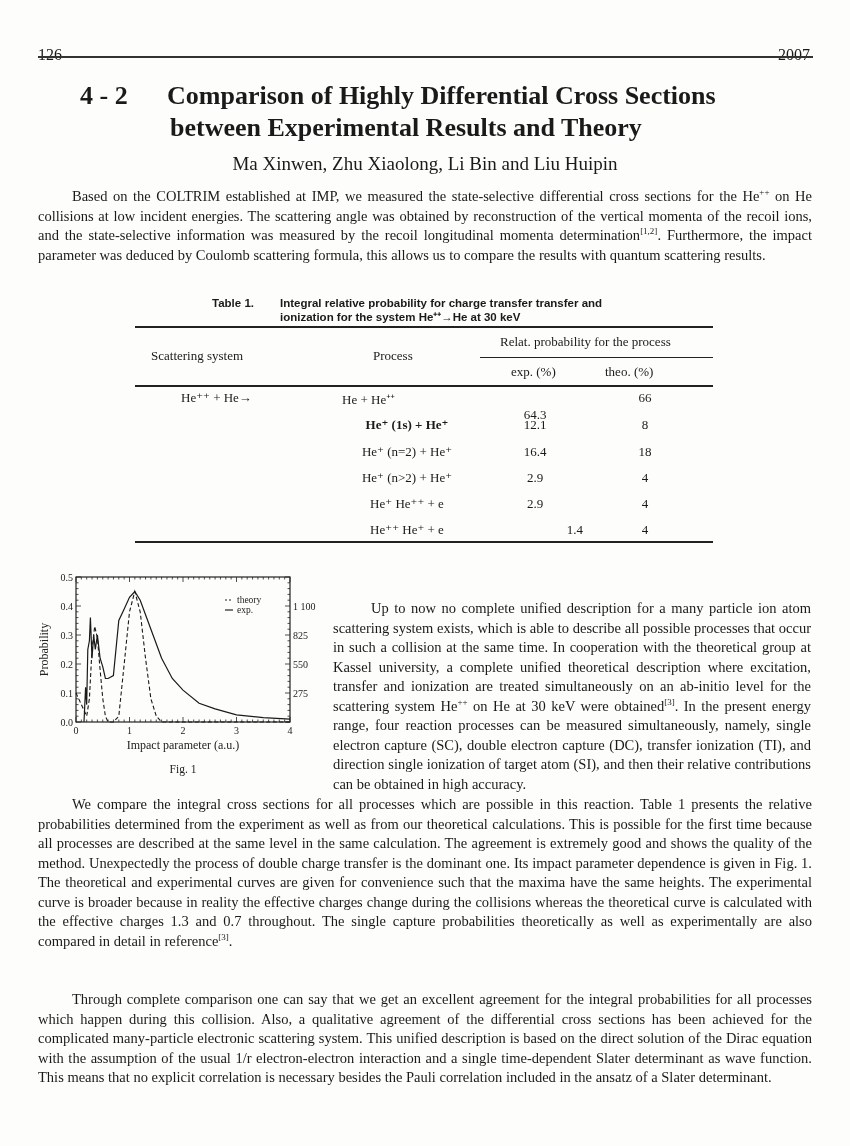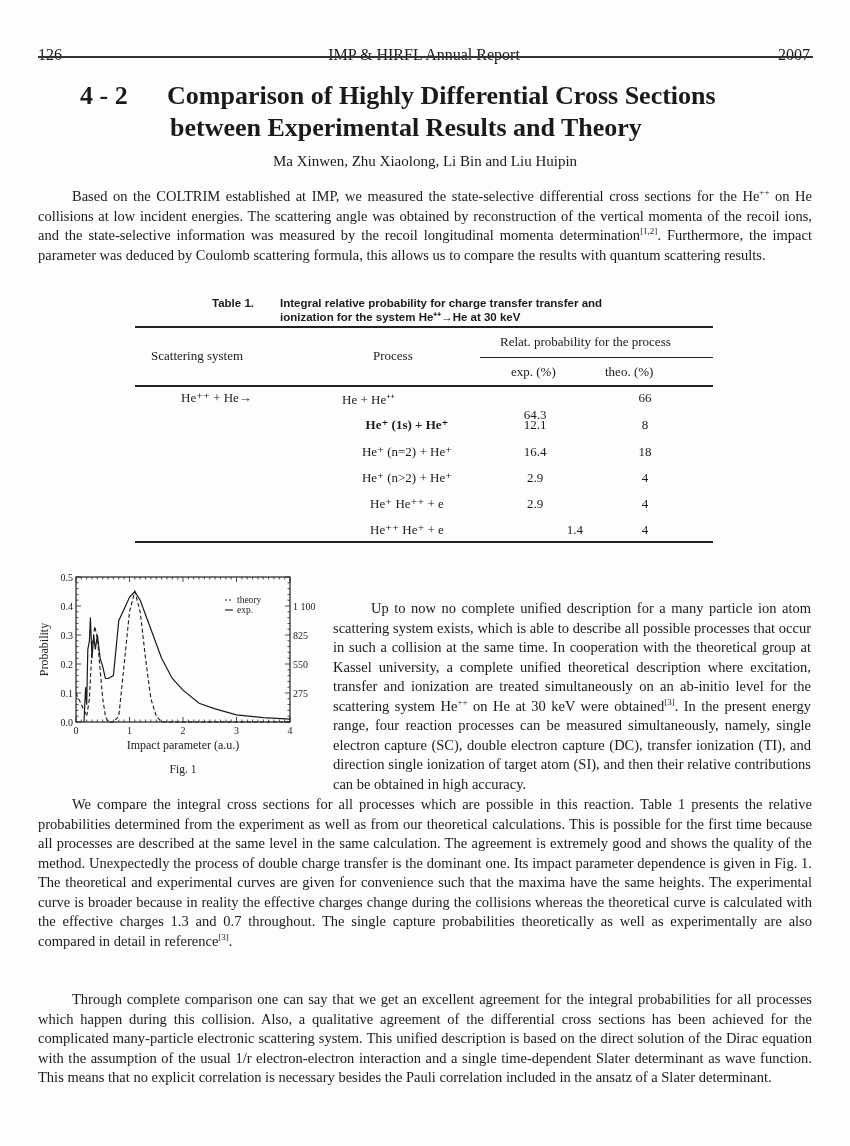--- a/index.html
+++ b/index.html
@@ -8,21 +8,21 @@
   .abs { position:absolute; }
   .hdr { top:30px; left:38px; width:772px; height:24px; font-size:16px;margin-top:16px; }
   .hdr .pg { position:absolute; left:0; top:0; }
   .hdr .mid { position:absolute; left:0; right:0; text-align:center; top:0; }
   .hdr .yr { position:absolute; right:0; top:0; }
   .hrule { top:56px; left:38px; width:775px; height:2px; background:#333; }
   .title { top:80px; left:80px; width:700px; font-family:"Liberation Serif", serif; font-weight:bold; font-size:26px; line-height:32px; }
   .title .num { position:absolute; left:0; top:0; }
   .title .t1 { position:absolute; left:87px; top:0; white-space:nowrap; }
   .title .t2 { position:absolute; left:90px; top:32px; white-space:nowrap; }
-  .authors { top:153px; left:0; width:850px; text-align:center; font-size:15px; }
+  .authors { top:153px; left:0; width:850px; text-align:center; font-size:19px; }
   .para { font-size:14.5px; line-height:19.5px; text-align:justify; }
   .p1 { top:187px; left:38px; width:774px; text-indent:34px; }
   .caption { top:296px; left:212px; width:440px; font-family:"Liberation Sans", sans-serif; font-weight:bold; font-size:11.5px; line-height:14px; }
   .caption .lbl { position:absolute; left:0; top:0; }
   .caption .l1 { position:absolute; left:68px; top:0; white-space:nowrap; }
   .caption .l2 { position:absolute; left:68px; top:14px; white-space:nowrap;text-align:center; }
   .tbl { top:326px; left:135px; width:578px; font-size:13px; }
   .tline { position:absolute; left:0; width:578px; background:#222; }
   .tcell { position:absolute; white-space:nowrap; }
   .fig { top:568px; left:30px; width:300px; height:215px; }
@@ -31,21 +31,20 @@
   .p2 .ind { display:inline-block; width:38px; }
   .p3 { top:795px; left:38px; width:774px; text-indent:34px; }
   .p4 { top:990px; left:38px; width:774px; text-indent:34px; }
   sup { font-size:9px; line-height:0; }
 </style>
 </head>
 <body>
 
 <div class="abs hdr">
   <span class="pg">126</span>
-  <span class="mid">IMP &amp; HIRFL Annual Report</span>
   <span class="yr">2007</span>
 </div>
 <div class="abs hrule"></div>
 
 <div class="abs title">
   <span class="num">4 - 2</span>
   <span class="t1">Comparison of Highly Differential Cross Sections</span>
   <span class="t2">between Experimental Results and Theory</span>
 </div>
 <div class="abs authors">Ma Xinwen, Zhu Xiaolong, Li Bin and Liu Huipin</div>

